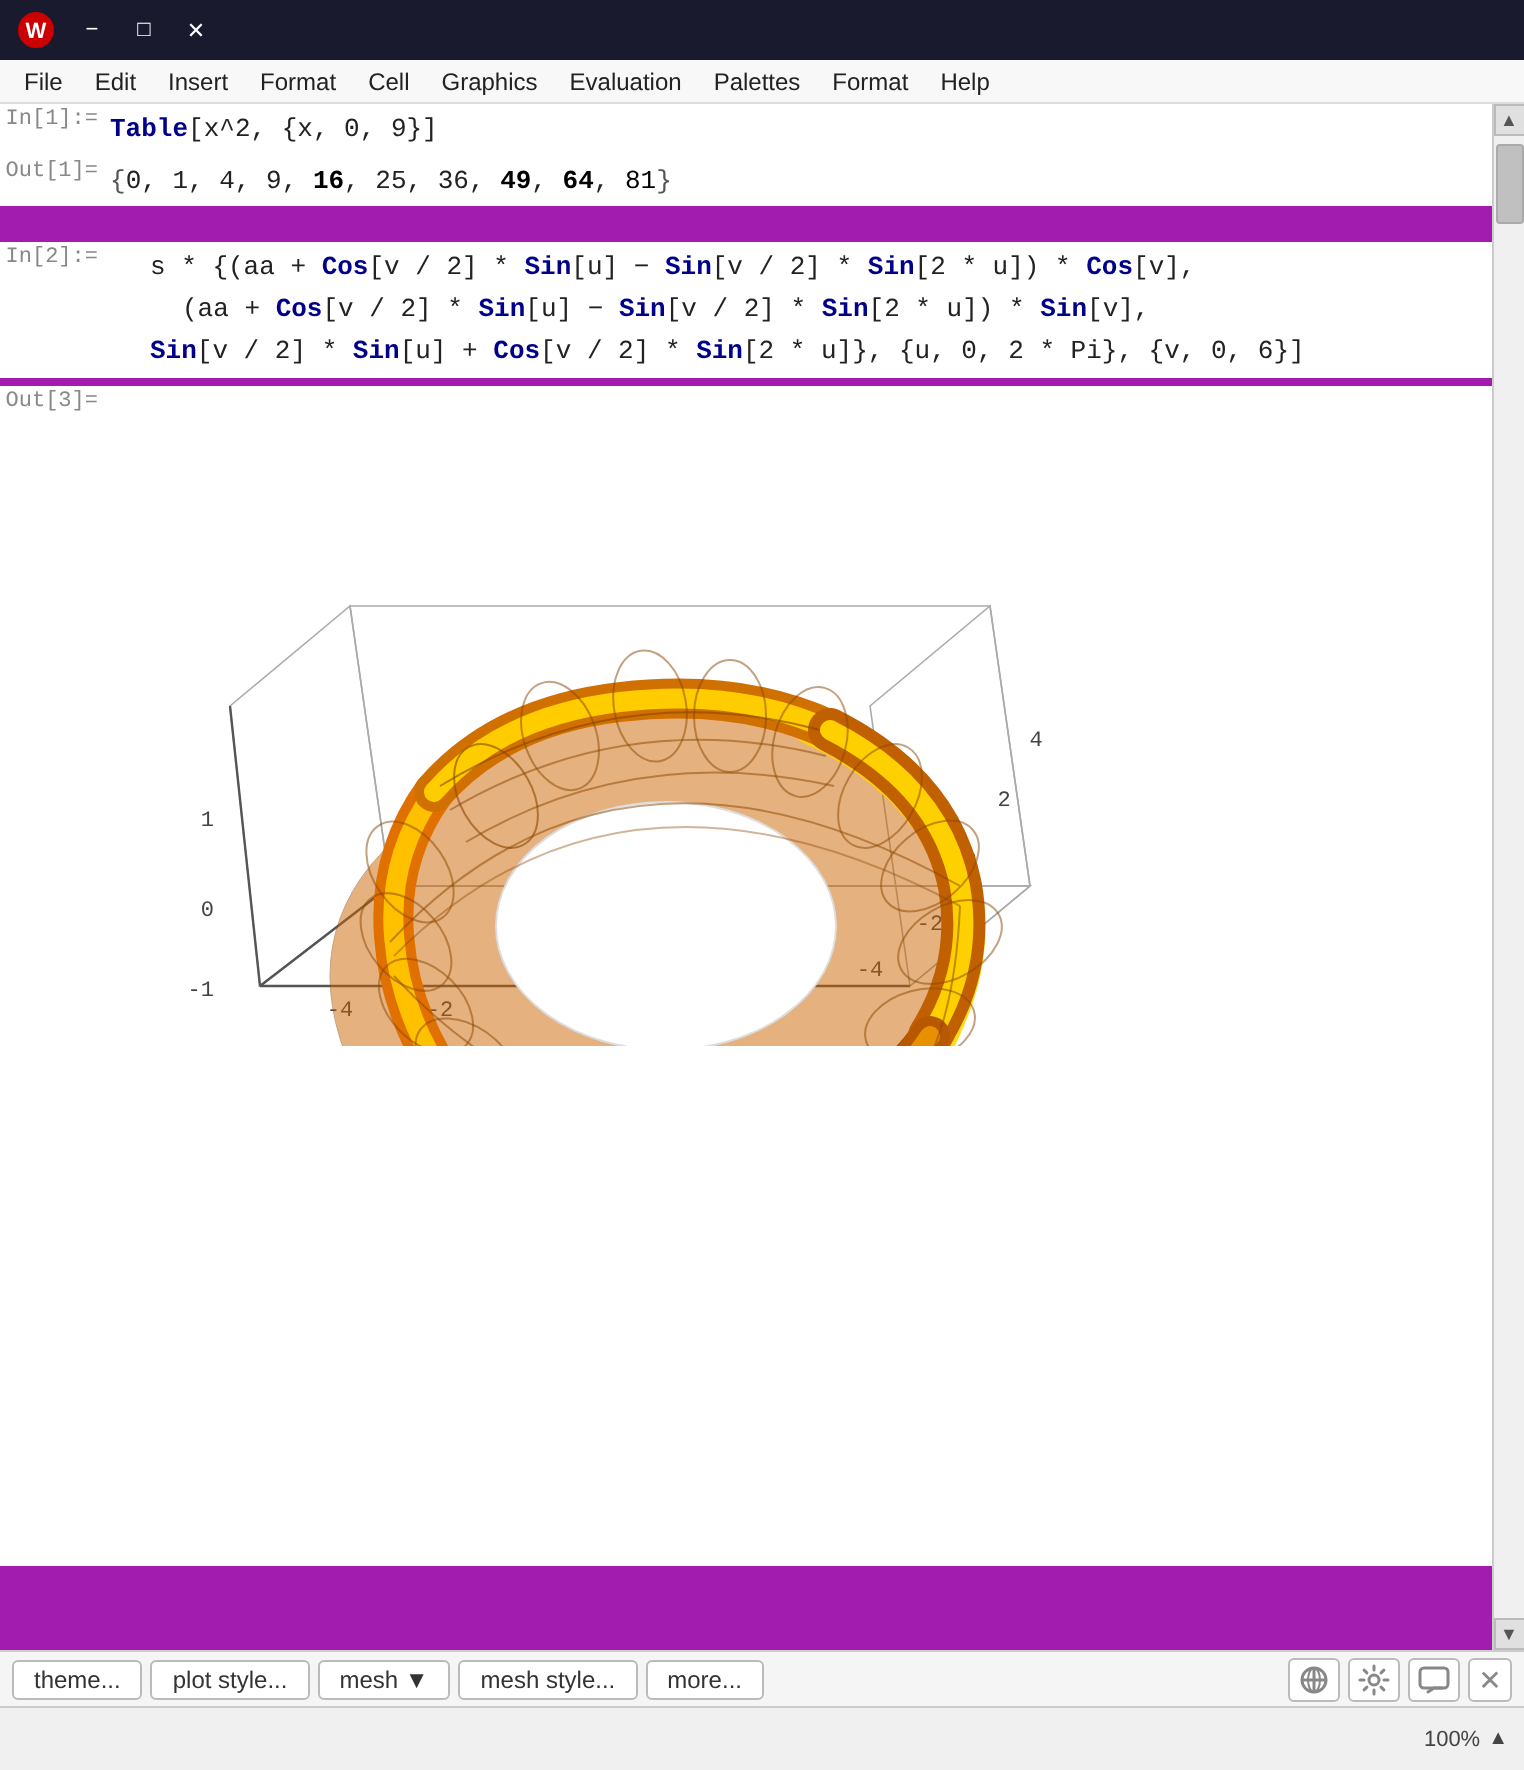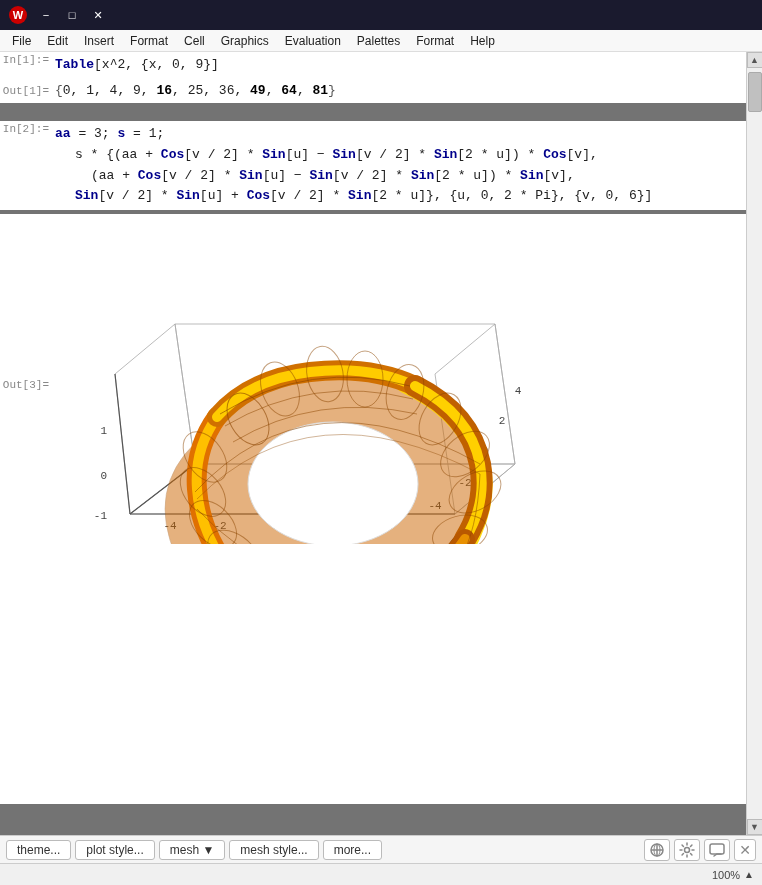--- a/index.html
+++ b/index.html
@@ -64,21 +64,21 @@
     }
     .menu-item {
       padding: 2px 8px;
       cursor: pointer;
       color: #222;
     }
 
     
     .notebook {
       flex: 1;
-      background: #737373;
+      background: #a21caf;
       display: flex;
       overflow: hidden;
     }
     .notebook-content {
       flex: 1;
       overflow-y: auto;
       padding: 0;
       position: relative;
     }
     .notebook-scrollbar {
@@ -148,21 +148,21 @@
       position: absolute;
       right: 2px;
       top: 2px;
       bottom: 2px;
       width: 2px;
       background: #ccc;
     }
 
     
     .input-cell { background: white; }
-    .output-cell { background: white; align-items: center; }
+    .output-cell { background: white; }
 
     
     .code-blue { color: #00008b; font-weight: bold; }
 
     
     .plot-container {
       width: 500px;
       height: 320px;
       margin: 10px 0 10px 10px;
       position: relative;
@@ -213,21 +213,21 @@
       cursor: pointer;
       display: flex;
       align-items: center;
       justify-content: center;
       font-size: 14px;
       color: #888;
     }
 
     
     .status-bar {
-      height: 22px;
+      height: 32px;
       background: #f0f0f0;
       border-top: 1px solid #ccc;
       display: flex;
       align-items: center;
       justify-content: flex-end;
       padding: 0 8px;
       font-size: 11px;
       color: #444;
     }
     .status-zoom {
@@ -288,29 +288,28 @@
       <div class="cell-label in">In[1]:=</div>
       <div class="cell-content">
         <span class="code-blue">Table</span><span>[x</span><span>^</span><span>2, {x, 0, 9}]</span>
       </div>
       <div class="cell-bracket"></div>
     </div>
 
     <div class="cell-row output-cell">
       <div class="cell-label out">Out[1]=</div>
       <div class="cell-content">
-        <span style="color:#555">{</span><span>0, 1, 4, 9, </span><span style="font-weight:bold;color:#000">16</span><span>, 25, 36, </span><span style="font-weight:bold;color:#000">49</span><span>, </span><span style="font-weight:bold;color:#000">64</span><span>, </span><span style="font-weight:bold;color:#000">81</span><span style="color:#555">}</span>
+        <span style="color:#555">{</span><span>0, 1, 4, 9, </span><span style="font-weight:bold;color:#000">16</span><span>, 25, 36, </span><span style="font-weight:bold;color:#000">49</span><span>, </span><span style="font-weight:bold;color:#000">64</span><span>, </span><span style="font-weight:normal;color:#000">81</span><span style="color:#555">}</span>
       </div>
       <div class="cell-bracket"></div>
     </div>
 
     <div class="cell-row input-cell" style="margin-top:18px;">
       <div class="cell-label in">In[2]:=</div>
       <div class="cell-content" style="line-height:1.6;">
-        <div><span class="code-blue">aa</span><span> = 3; </span><span class="code-blue">s</span><span> = 1;</span></div>
         <div style="padding-left:20px;"><span>s * {(aa + </span><span class="code-blue">Cos</span><span>[v / 2] * </span><span class="code-blue">Sin</span><span>[u] − </span><span class="code-blue">Sin</span><span>[v / 2] * </span><span class="code-blue">Sin</span><span>[2 * u]) * </span><span class="code-blue">Cos</span><span>[v],</span></div>
         <div style="padding-left:36px;"><span>(aa + </span><span class="code-blue">Cos</span><span>[v / 2] * </span><span class="code-blue">Sin</span><span>[u] − </span><span class="code-blue">Sin</span><span>[v / 2] * </span><span class="code-blue">Sin</span><span>[2 * u]) * </span><span class="code-blue">Sin</span><span>[v],</span></div>
         <div style="padding-left:20px;"><span class="code-blue">Sin</span><span>[v / 2] * </span><span class="code-blue">Sin</span><span>[u] + </span><span class="code-blue">Cos</span><span>[v / 2] * </span><span class="code-blue">Sin</span><span>[2 * u]}, {u, 0, 2 * Pi}, {v, 0, 6}]</span></div>
       </div>
       <div class="cell-bracket"></div>
     </div>
 
     <div class="cell-row output-cell" style="margin-top:4px;">
       <div class="cell-label out">Out[3]=</div>
       <div class="cell-content" style="padding:0;">

